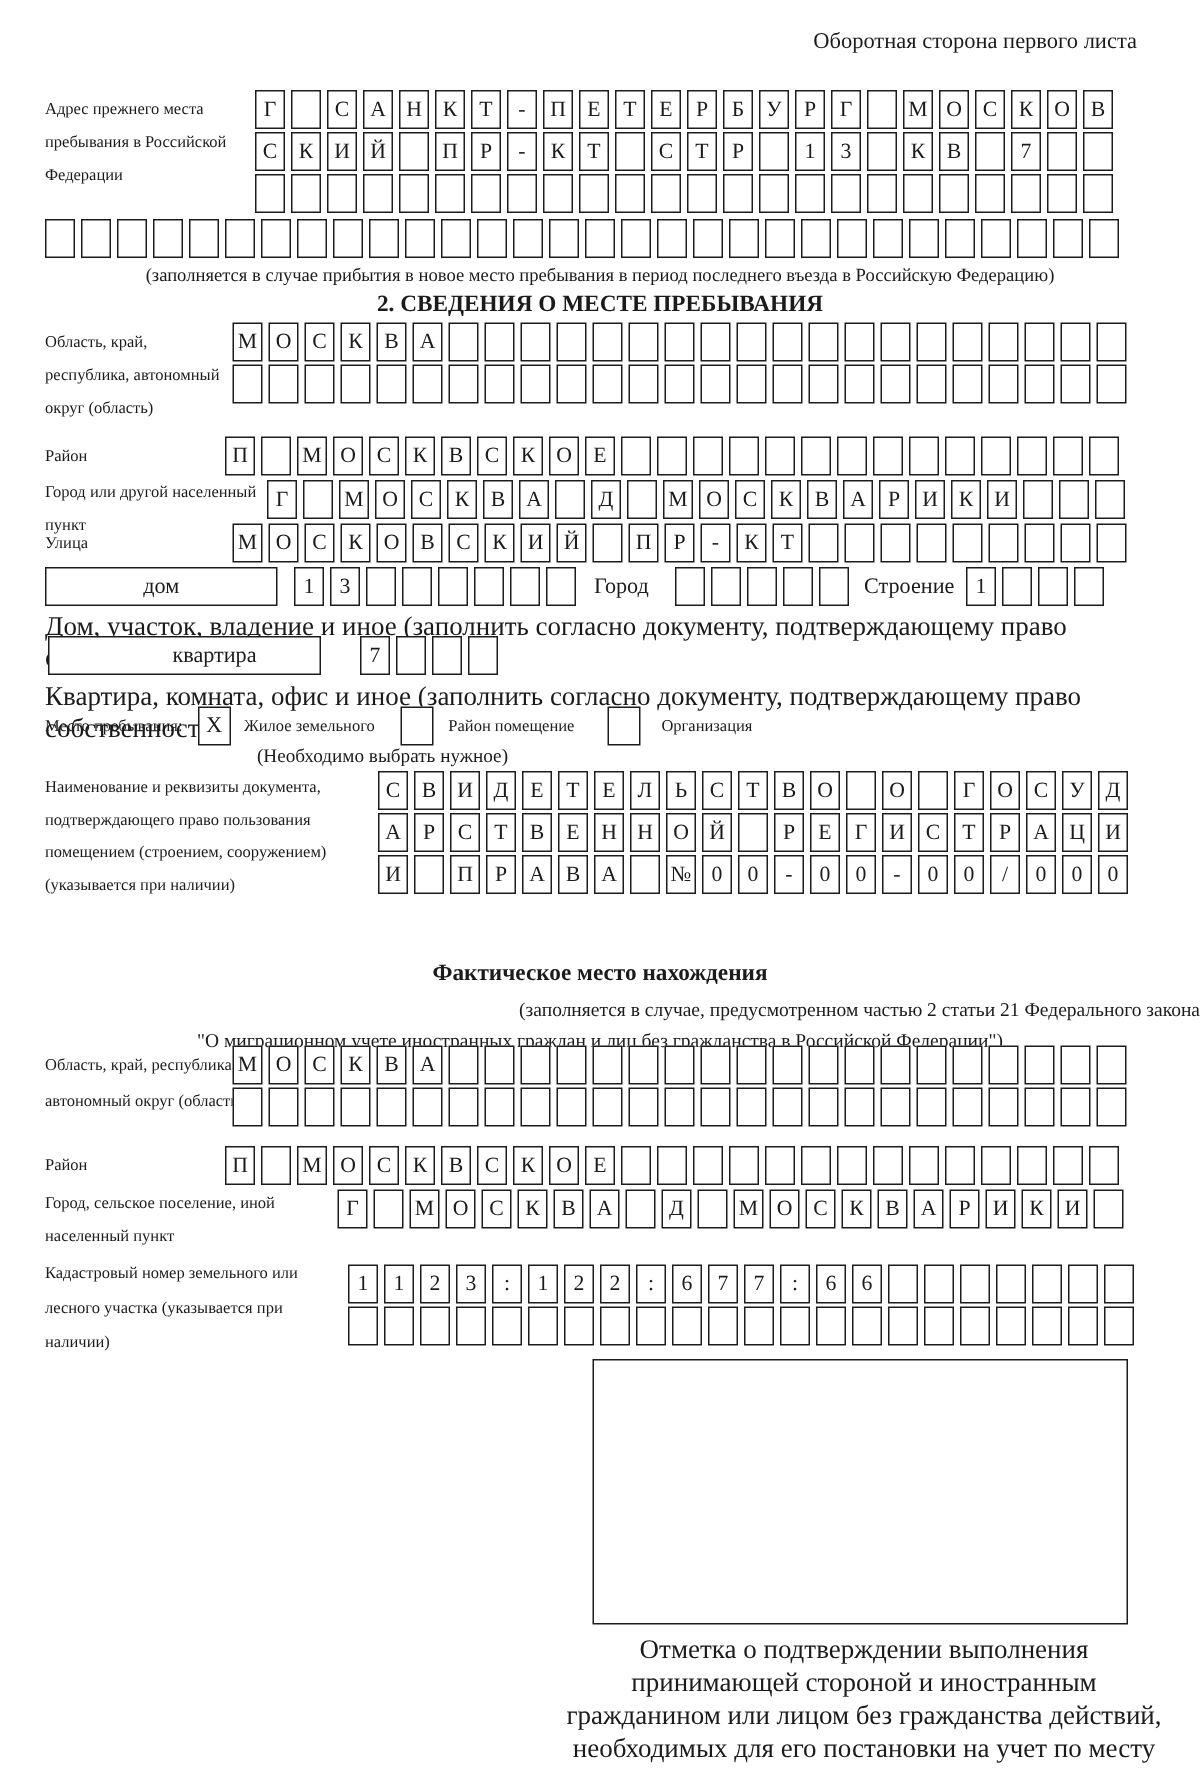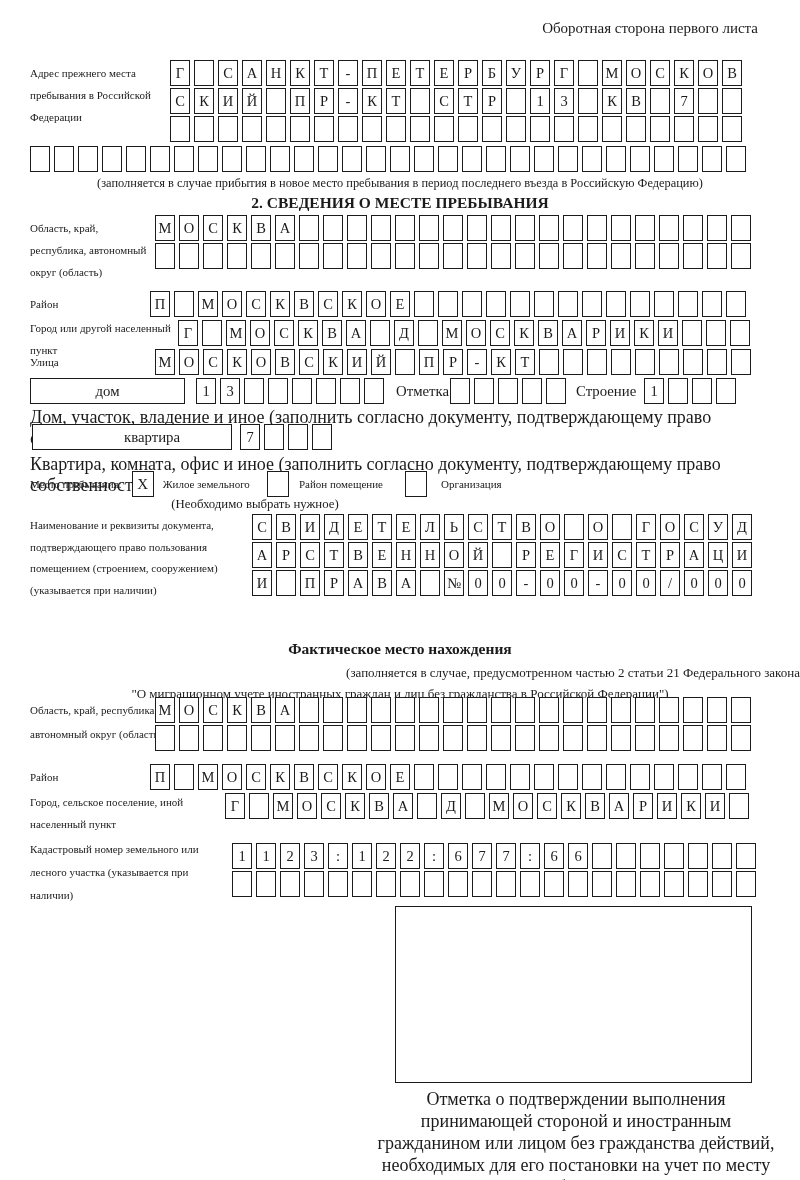--- a/index.html
+++ b/index.html
@@ -298,40 +298,40 @@
   <div class="cellrow" style="left:166px;top:0;">
       <div class="cell">1</div>
       <div class="cell">3</div>
       <div class="cell"></div>
       <div class="cell"></div>
       <div class="cell"></div>
       <div class="cell"></div>
       <div class="cell"></div>
       <div class="cell"></div>
     </div>
-  <div class="inlinelabel" style="left:366px;top:0;">Отметка</div>
+  <div class="inlinelabel" style="left:366px;top:0;">Город</div>
   <div class="cellrow" style="left:420px;top:0;">
       <div class="cell"></div>
       <div class="cell"></div>
       <div class="cell"></div>
       <div class="cell"></div>
       <div class="cell"></div>
     </div>
   <div class="inlinelabel" style="left:546px;top:0;">Строение</div>
   <div class="cellrow" style="left:614px;top:0;">
       <div class="cell">1</div>
       <div class="cell"></div>
       <div class="cell"></div>
       <div class="cell"></div>
     </div>
 </div>
 <div class="abs caption-left" style="left:30px;top:407px;">Дом, участок, владение и иное (заполнить согласно документу, подтверждающему право собственности)</div>
 
 <div class="abs" style="left:32px;top:424px;width:740px;height:27px;">
-  <div class="widebox" style="left:0;top:0;width:200px;padding-left:40px;">квартира</div>
+  <div class="widebox" style="left:0;top:0;width:182px;padding-left:40px;">квартира</div>
   <div class="cellrow" style="left:208px;top:0;">
       <div class="cell">7</div>
       <div class="cell"></div>
       <div class="cell"></div>
       <div class="cell"></div>
     </div>
 </div>
 <div class="abs caption-left" style="left:30px;top:454px;">Квартира, комната, офис и иное (заполнить согласно документу, подтверждающему право собственности)</div>
 
 <div class="stayrow" style="left:30px;top:471px;">

